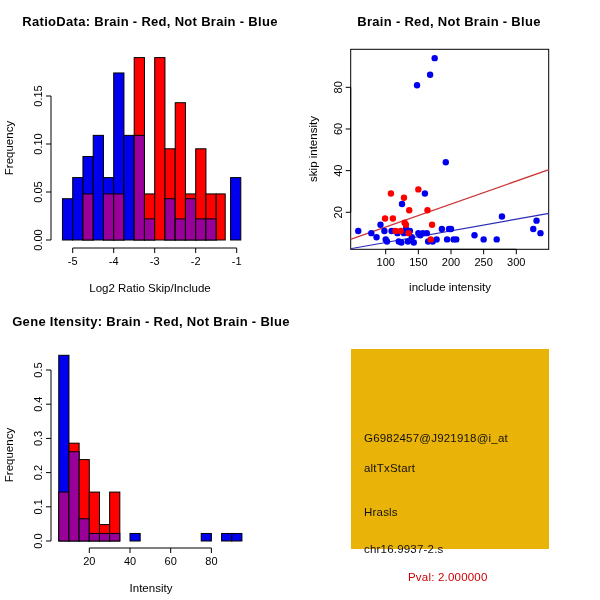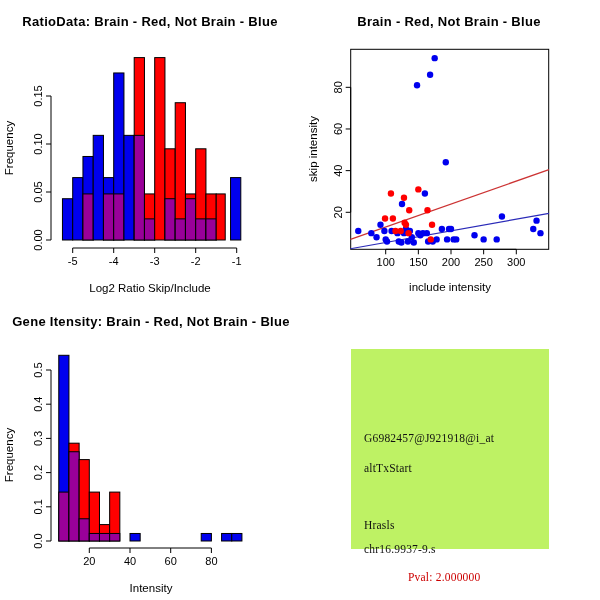--- a/index.html
+++ b/index.html
@@ -215,21 +215,21 @@
         <text x="42" y="104.19999999999999" text-anchor="middle" class="tick" transform="rotate(-90 42 104.19999999999999)">0.4</text>
         <line x1="51" y1="70" x2="46" y2="70" stroke="#000"></line>
         <text x="42" y="70" text-anchor="middle" class="tick" transform="rotate(-90 42 70)">0.5</text>
       </g>
       <text x="151" y="26" text-anchor="middle" class="title">Gene Itensity: Brain - Red, Not Brain - Blue</text>
       <text x="151" y="292" text-anchor="middle" class="axlab">Intensity</text>
       <text x="13" y="155" text-anchor="middle" class="axlab" transform="rotate(-90 13 155)">Frequency</text>
     </svg>
 
   <div id="panel-info">
-    <div class="info-box" id="info-box" style="background: #bef264; font-family: Liberation Serif, serif;">
+    <div class="info-box" id="info-box" style="background: #eab308;">
       <div class="info-line" style="top:83px">G6982457@J921918@i_at</div>
       <div class="info-line" style="top:113px">altTxStart</div>
-      <div class="info-line" style="top:170px">Hrasls</div>
-      <div class="info-line" style="top:194px">chr16.9937-9.s</div>
+      <div class="info-line" style="top:157px">Hrasls</div>
+      <div class="info-line" style="top:194px">chr16.9937-2.s</div>
       <div class="info-line" id="pval-line" style="top: 222px; color: rgb(204, 0, 0); padding-left: 44px;">Pval: 2.000000</div>
     </div>
   </div>
 </div>
 
 </body></html>

